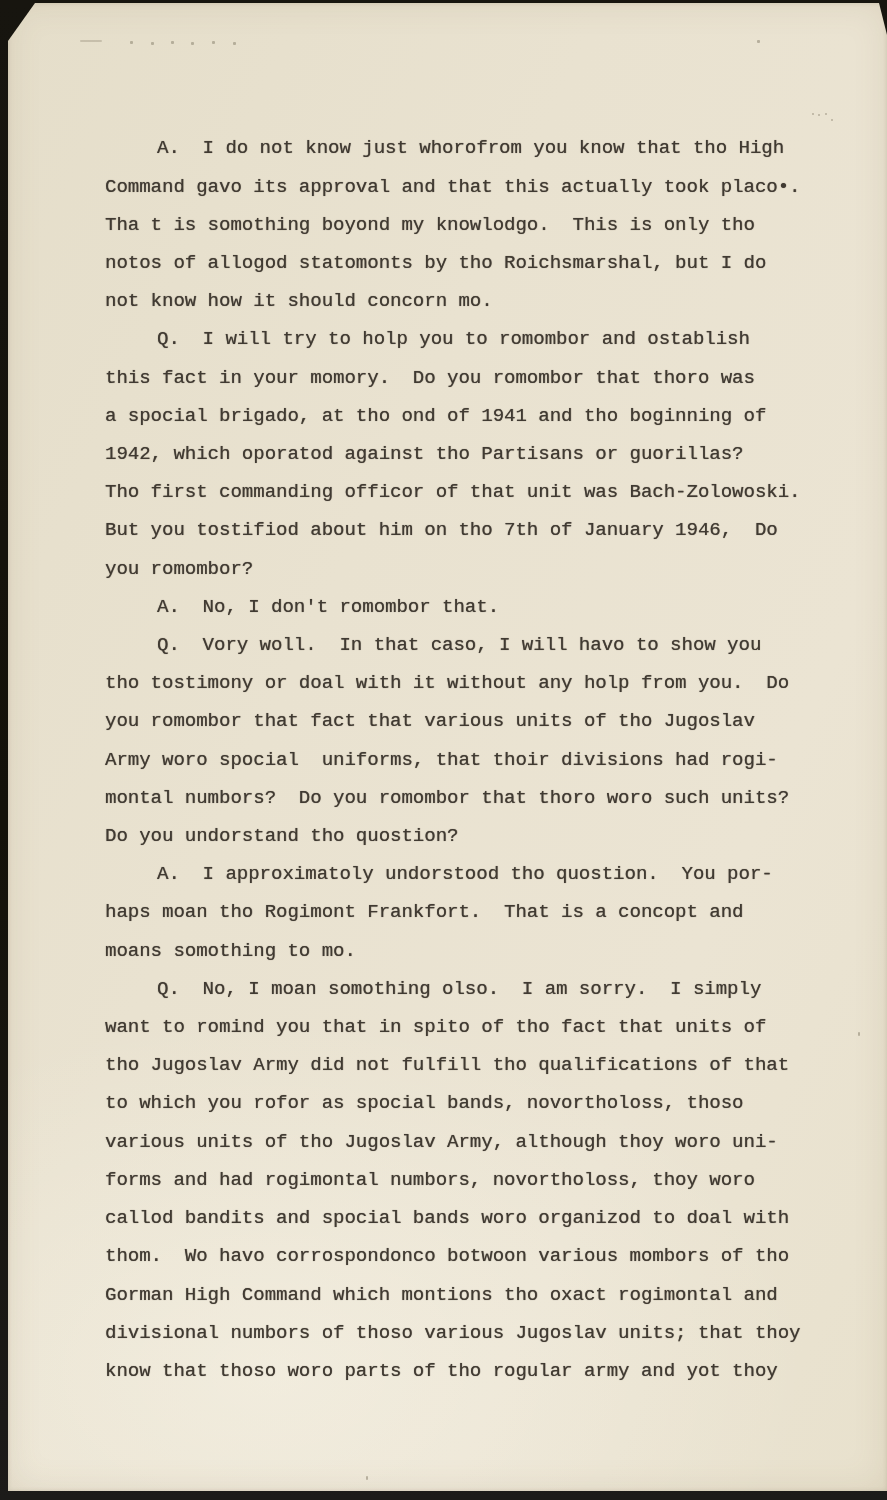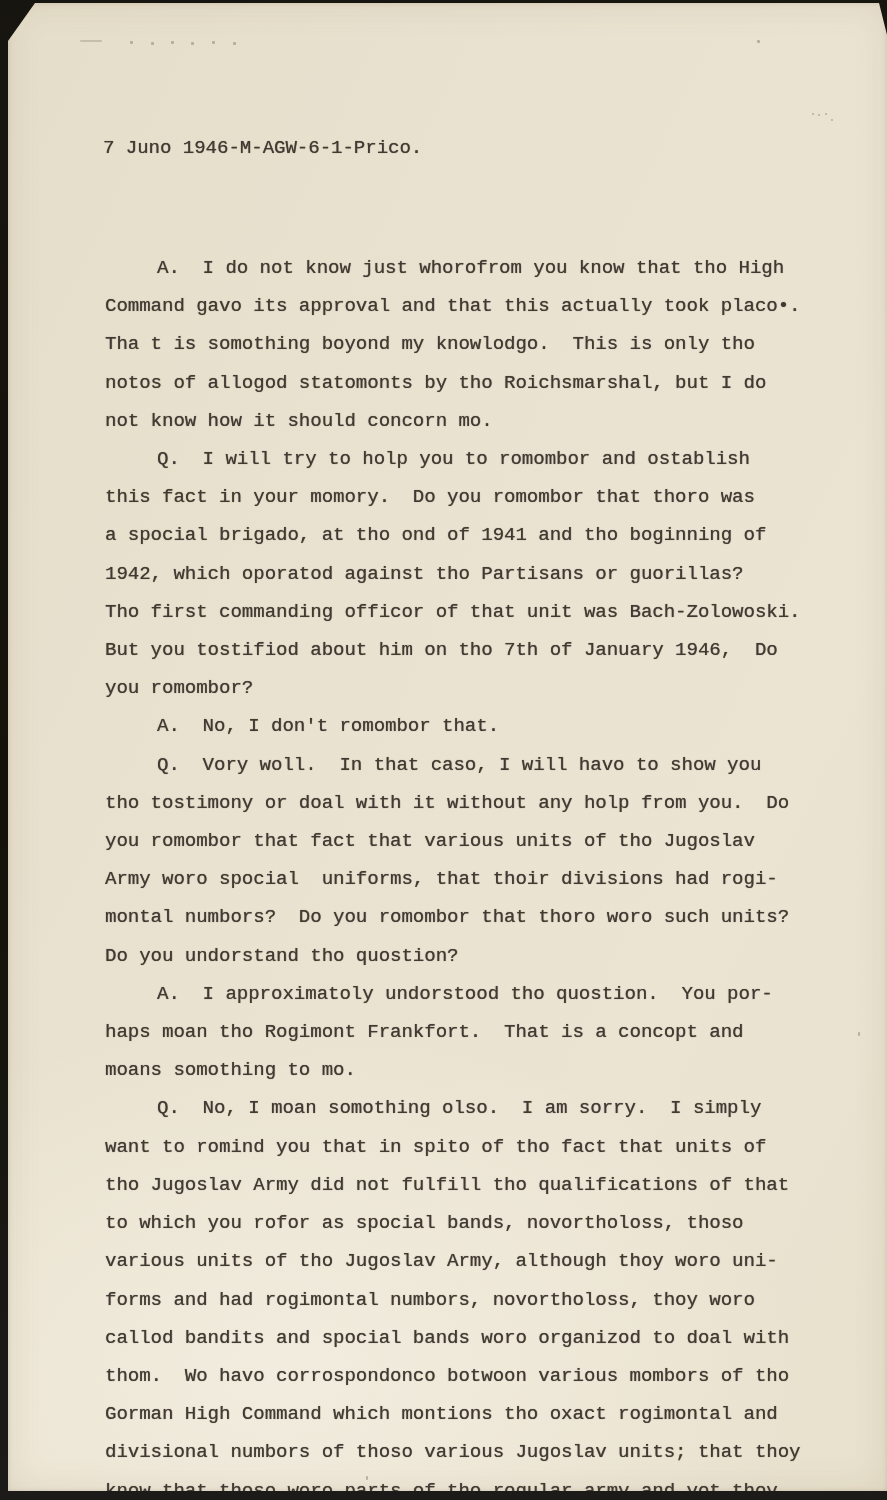--- a/index.html
+++ b/index.html
@@ -52,21 +52,20 @@
     opacity: 0.55;
     border-radius: 1px;
   }
 </style>
 </head>
 <body>
 
 <div class="scan">
   <div class="paper">
     <div class="doc">
-      <div class="header-line">7 Juno 1946-M-AGW-6-1-Prico.</div>
       <div><div class="line para-first">A.  I do not know just whorofrom you know that tho High</div><div class="line">Command gavo its approval and that this actually took placo•.</div><div class="line">Tha t is somothing boyond my knowlodgo.  This is only tho</div><div class="line">notos of allogod statomonts by tho Roichsmarshal, but I do</div><div class="line">not know how it should concorn mo.</div><div class="line para-first">Q.  I will try to holp you to romombor and ostablish</div><div class="line">this fact in your momory.  Do you romombor that thoro was</div><div class="line">a spocial brigado, at tho ond of 1941 and tho boginning of</div><div class="line">1942, which oporatod against tho Partisans or guorillas?</div><div class="line">Tho first commanding officor of that unit was Bach-Zolowoski.</div><div class="line">But you tostifiod about him on tho 7th of January 1946,  Do</div><div class="line">you romombor?</div><div class="line para-first">A.  No, I don't romombor that.</div><div class="line para-first">Q.  Vory woll.  In that caso, I will havo to show you</div><div class="line">tho tostimony or doal with it without any holp from you.  Do</div><div class="line">you romombor that fact that various units of tho Jugoslav</div><div class="line">Army woro spocial  uniforms, that thoir divisions had rogi-</div><div class="line">montal numbors?  Do you romombor that thoro woro such units?</div><div class="line">Do you undorstand tho quostion?</div><div class="line para-first">A.  I approximatoly undorstood tho quostion.  You por-</div><div class="line">haps moan tho Rogimont Frankfort.  That is a concopt and</div><div class="line">moans somothing to mo.</div><div class="line para-first">Q.  No, I moan somothing olso.  I am sorry.  I simply</div><div class="line">want to romind you that in spito of tho fact that units of</div><div class="line">tho Jugoslav Army did not fulfill tho qualifications of that</div><div class="line">to which you rofor as spocial bands, novortholoss, thoso</div><div class="line">various units of tho Jugoslav Army, although thoy woro uni-</div><div class="line">forms and had rogimontal numbors, novortholoss, thoy woro</div><div class="line">callod bandits and spocial bands woro organizod to doal with</div><div class="line">thom.  Wo havo corrospondonco botwoon various mombors of tho</div><div class="line">Gorman High Command which montions tho oxact rogimontal and</div><div class="line">divisional numbors of thoso various Jugoslav units; that thoy</div><div class="line">know that thoso woro parts of tho rogular army and yot thoy</div></div>
       
     </div>
   </div>
 
   <div class="speck" style="left:80px;top:40px;width:22px;height:2px;opacity:.35"></div>
   <div class="speck" style="left:130px;top:41px;width:3px;height:3px"></div>
   <div class="speck" style="left:151px;top:42px;width:3px;height:3px"></div>
   <div class="speck" style="left:171px;top:41px;width:3px;height:3px"></div>
   <div class="speck" style="left:191px;top:42px;width:3px;height:3px"></div>

